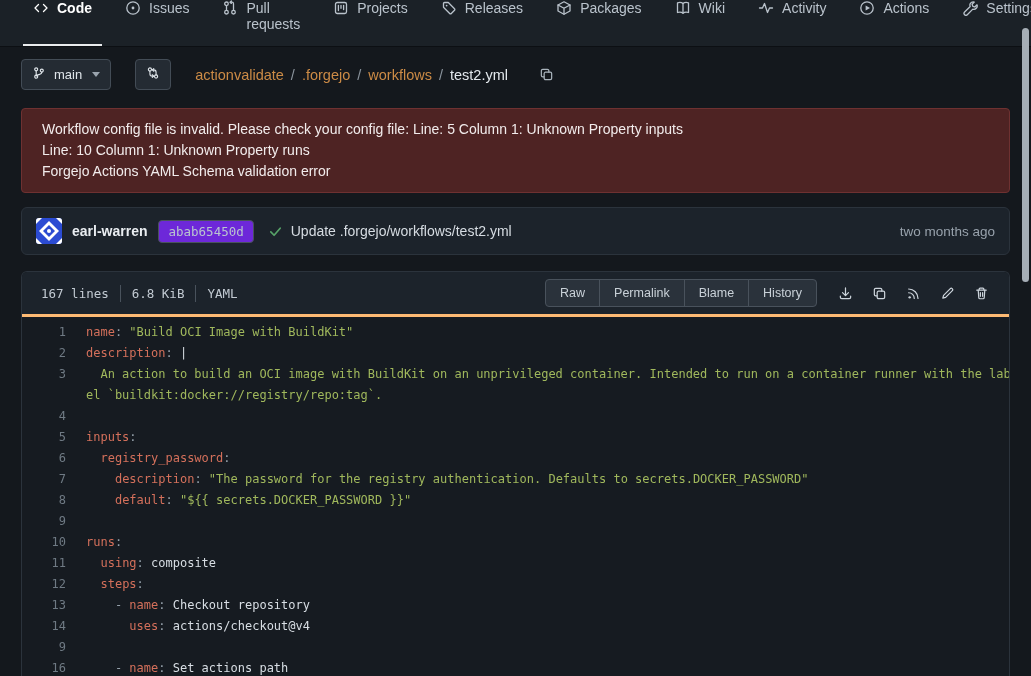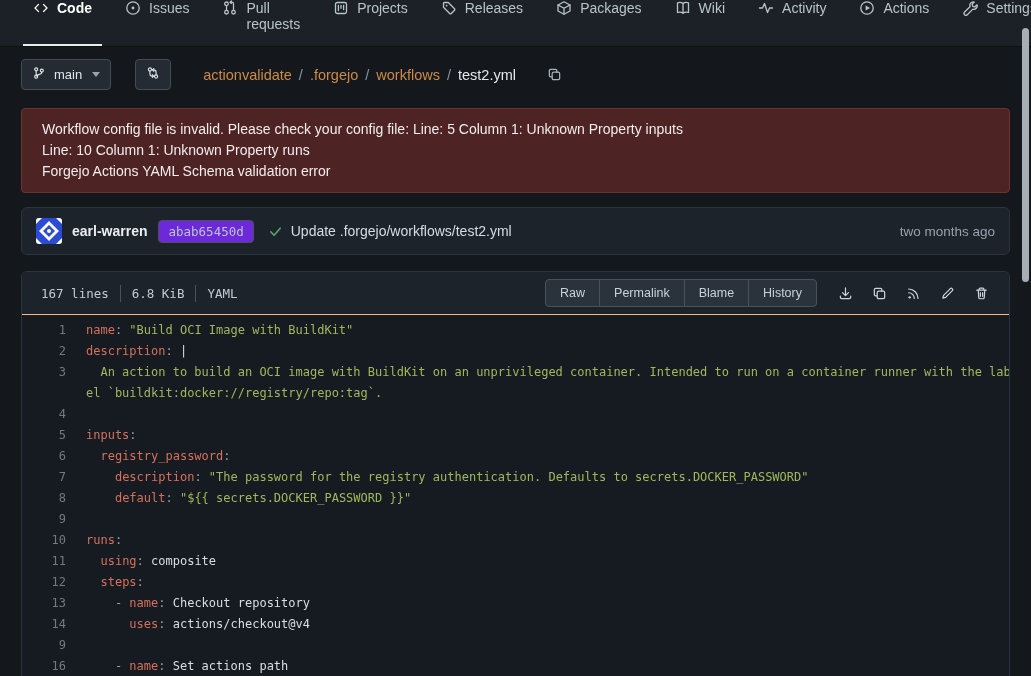--- a/index.html
+++ b/index.html
@@ -22,21 +22,21 @@
   .tab.right{margin-left:auto;margin-right:0;}
   .tab svg{width:16px;height:16px;flex:none;}
   
   .branch-row{display:flex;align-items:center;padding:12px 21px 10px;gap:24px;}
   .btn-box{display:flex;align-items:center;gap:8px;background:#242b33;
     border:1px solid #434c56;border-radius:4px;padding:6px 10px;
     font-size:13px;color:#dfe5ea;cursor:pointer;}
   .btn-box svg{width:14px;height:14px;}
   .caret{width:0;height:0;border-left:4px solid transparent;border-right:4px solid transparent;
     border-top:5px solid #9aa4ae;margin-left:2px;}
-  .breadcrumb{margin-left:8px;display:flex;align-items:center;gap:7px;font-size:14.5px;}
+  .breadcrumb{margin-left:0;display:flex;align-items:center;gap:7px;font-size:14.5px;}
   .crumb-link{color:var(--accent-link);text-decoration:none;cursor:pointer;}
   .crumb-sep{color:#8b949d;}
   .crumb-current{color:#e3e8ed;}
   .copy-path{color:#aab4bd;margin-left:7px;display:flex;cursor:pointer;}
   .copy-path svg{width:15px;height:15px;}
   
   .error-banner{margin:8px 21px 0;background:var(--error-bg);
     border:1px solid var(--error-border);border-radius:4px;
     padding:10px 20px;font-size:14px;line-height:21px;color:#f2ecec;}
   
@@ -47,21 +47,21 @@
   .hash-badge{margin-left:11px;font-family:"DejaVu Sans Mono",monospace;font-size:12.5px;
     color:#b9c4cf;background:#6d28d9;border:1px solid #49525c;border-radius:4px;
     padding:3px 9px;cursor:pointer;}
   .check{color:var(--success);margin-left:14px;display:flex;}
   .check svg{width:15px;height:15px;}
   .commit-msg{margin-left:8px;font-size:14px;color:#d6dce2;cursor:pointer;}
   .commit-time{margin-left:auto;font-size:13.5px;color:#98a2ac;}
   
   .file-box{margin:16px 21px 0;border:1px solid #2b333c;border-bottom:none;
     border-radius:6px 6px 0 0;overflow:hidden;}
-  .file-header{background:#1c232b;border-bottom:1px solid #fdba74;
+  .file-header{background:#1c232b;border-bottom:3px solid #fdba74;
     display:flex;align-items:center;padding:7px 10px;}
   .file-meta{display:flex;align-items:center;padding-left:9px;
     font-family:"DejaVu Sans Mono",monospace;font-size:12.5px;color:#c2cad2;}
   .meta-sep{width:1px;height:17px;background:#49525c;margin:0 11px;}
   .btn-group{display:flex;margin-left:auto;}
   .btn-group button{background:#2a323b;border:1px solid #49525c;color:#c9d1d8;
     font-size:12.5px;padding:6px 14px;margin-left:-1px;cursor:pointer;
     font-family:"Liberation Sans",sans-serif;}
   .btn-group button:first-child{border-radius:4px 0 0 4px;margin-left:0;}
   .btn-group button:last-child{border-radius:0 4px 4px 0;}

